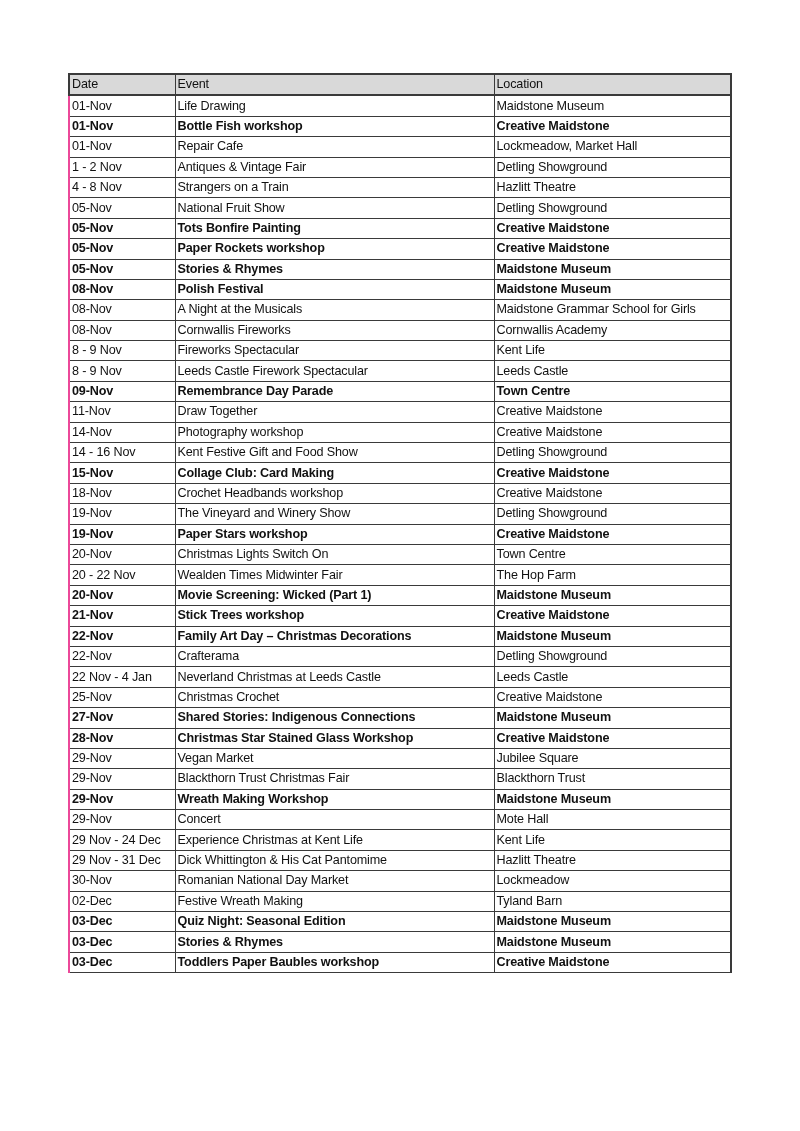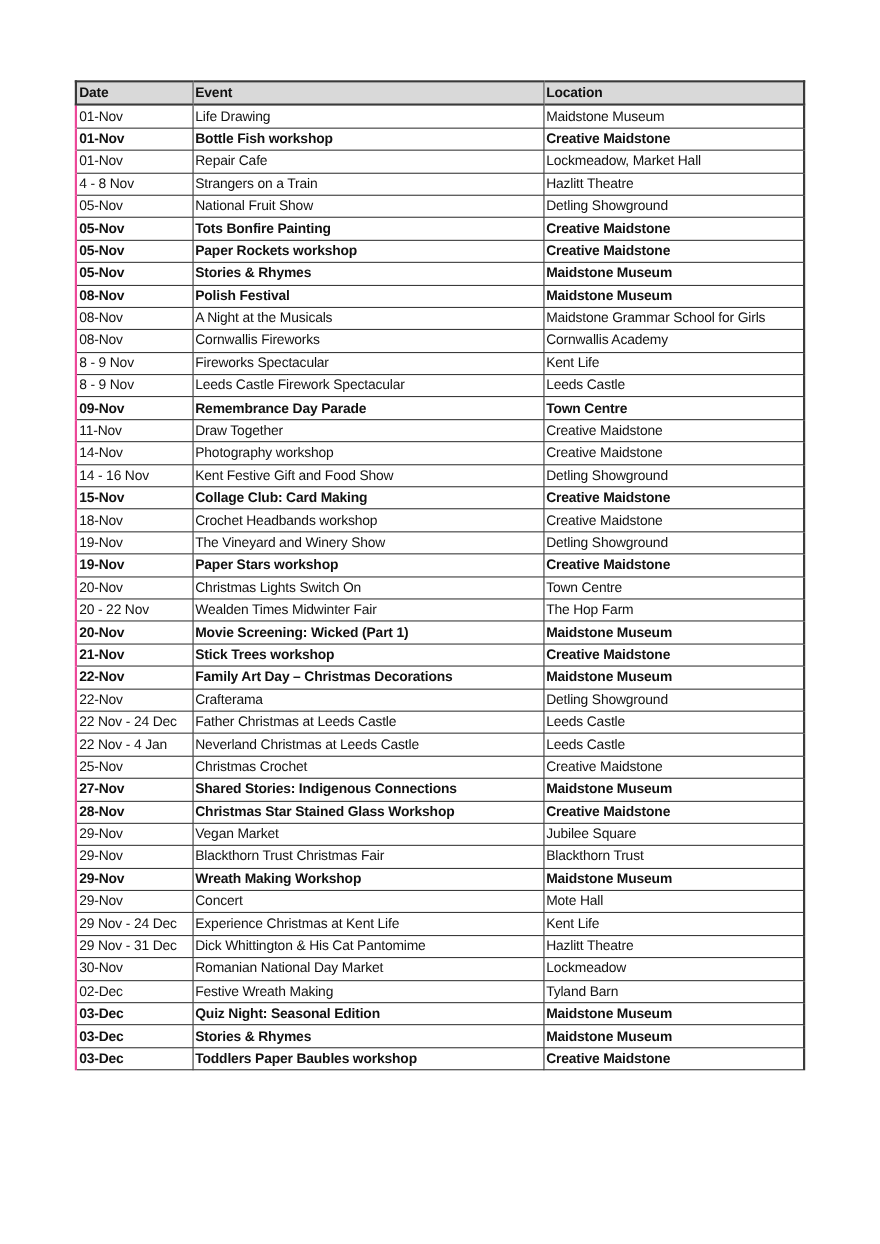--- a/index.html
+++ b/index.html
@@ -41,21 +41,21 @@
       padding: 0 0 0 2px;
       text-align: left;
       vertical-align: middle;
       white-space: nowrap;
       overflow: hidden;
       line-height: 19px;
       font-weight: normal;
     }
     table.events thead th {
       background: #d9d9d9;
-      font-weight: bold;
+      font-weight: normal;
       border-top: 2px solid #3a3a3a;
       border-bottom: 2px solid #3a3a3a;
     }
     table.events thead th:first-child { border-left: 2px solid #3a3a3a; }
     table.events thead th:last-child { border-right: 2px solid #3a3a3a; }
     table.events tbody td:first-child { border-left: 2px solid #ec4899; }
     table.events tbody td:last-child { border-right: 2px solid #3a3a3a; margin-left: 41px; }
     table.events tr.bold td { font-weight: bold; }
     table.events tr.last td.no-bottom { border-bottom: none; }
     table.events tr.last td.loc { border-bottom: 2px solid #3a3a3a; }
@@ -87,20 +87,25 @@
           <td class="no-bottom">01-Nov</td>
           <td class="no-bottom">Bottle Fish workshop</td>
           <td class="loc">Creative Maidstone</td>
         </tr>
         <tr>
           <td class="no-bottom">01-Nov</td>
           <td class="no-bottom">Repair Cafe</td>
           <td class="loc">Lockmeadow, Market Hall</td>
         </tr>
         <tr>
+          <td class="no-bottom">1 - 2 Nov</td>
+          <td class="no-bottom">Antiques &amp; Vintage Fair</td>
+          <td class="loc">Detling Showground</td>
+        </tr>
+        <tr>
           <td class="no-bottom">4 - 8 Nov</td>
           <td class="no-bottom">Strangers on a Train</td>
           <td class="loc">Hazlitt Theatre</td>
         </tr>
         <tr>
           <td class="no-bottom">05-Nov</td>
           <td class="no-bottom">National Fruit Show</td>
           <td class="loc">Detling Showground</td>
         </tr>
         <tr class="bold">
@@ -205,25 +210,20 @@
         </tr>
         <tr class="bold">
           <td class="no-bottom">22-Nov</td>
           <td class="no-bottom">Family Art Day – Christmas Decorations</td>
           <td class="loc">Maidstone Museum</td>
         </tr>
         <tr>
           <td class="no-bottom">22-Nov</td>
           <td class="no-bottom">Crafterama</td>
           <td class="loc">Detling Showground</td>
-        </tr>
-        <tr>
-          <td class="no-bottom">22 Nov - 24 Dec</td>
-          <td class="no-bottom">Father Christmas at Leeds Castle</td>
-          <td class="loc">Leeds Castle</td>
         </tr>
         <tr>
           <td class="no-bottom">22 Nov - 4 Jan</td>
           <td class="no-bottom">Neverland Christmas at Leeds Castle</td>
           <td class="loc">Leeds Castle</td>
         </tr>
         <tr>
           <td class="no-bottom">25-Nov</td>
           <td class="no-bottom">Christmas Crochet</td>
           <td class="loc">Creative Maidstone</td>

